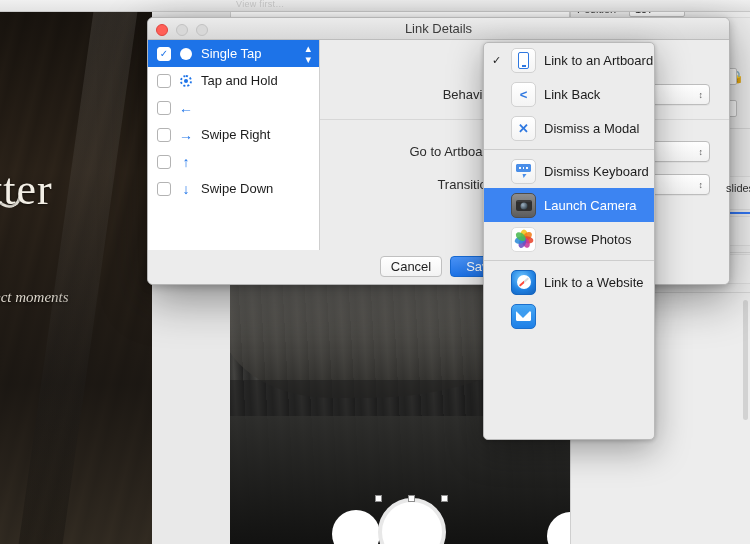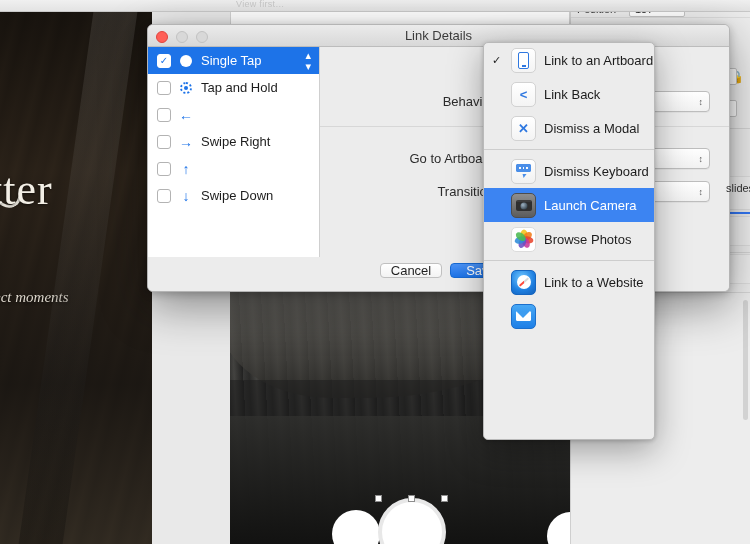--- a/index.html
+++ b/index.html
@@ -141,21 +141,21 @@
     background: linear-gradient(180deg,#f0f0f0,#e3e3e3);
     border-bottom:1px solid #c9c9c9;
   }
   .bg-toolbar-title{
     position:absolute; left:236px; top:-1px; font-size:9px; color:#c8c8c8;
     letter-spacing:.3px; white-space:nowrap;
   }
 
   
   .modal {
-    position: absolute; left: 147px; top: 24px; width: 583px; height: 268px;
+    position: absolute; left: 147px; top: 17px; width: 583px; height: 268px;
     background: #ececec;
     border: 1px solid #b4b4b4;
     border-radius: 6px;
     box-shadow: 0 14px 46px rgba(0,0,0,.42), 0 2px 8px rgba(0,0,0,.22);
     overflow: hidden;
   }
   .titlebar {
     position: relative; height: 22px;
     background: linear-gradient(180deg, #ebebeb 0%, #d8d8d8 100%);
     border-bottom: 1px solid #bcbcbc;
@@ -229,21 +229,21 @@
     padding: 0 6px; box-shadow: 0 1px 0 rgba(0,0,0,.04);
   }
   .popup-btn .caret { margin-left:auto; font-size:9px; color:#5a5a5a; }
 
   
   .footer {
     position: absolute; left: 0; right: 0; bottom: 0; height: 35px;
     background: #ececec;
   }
   .btn {
-    position: absolute; top: 6px; height: 15px;
+    position: absolute; top: 6px; height: 21px;
     border-radius: 4px; font-size: 13px;
     display: flex; align-items: center; justify-content: center;
   }
   .btn-cancel {
     left: 232px; width: 62px;
     background: linear-gradient(180deg,#ffffff,#f3f3f3);
     border: 1px solid #c0c0c0; color: #1f1f1f;
   }
   .btn-save {
     left: 302px; width: 62px;

